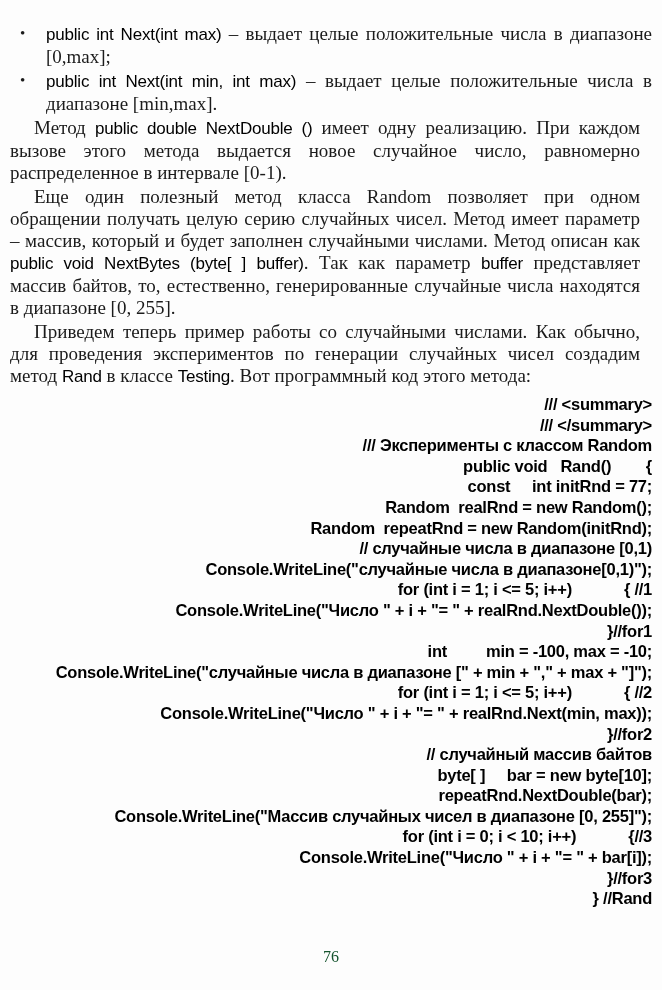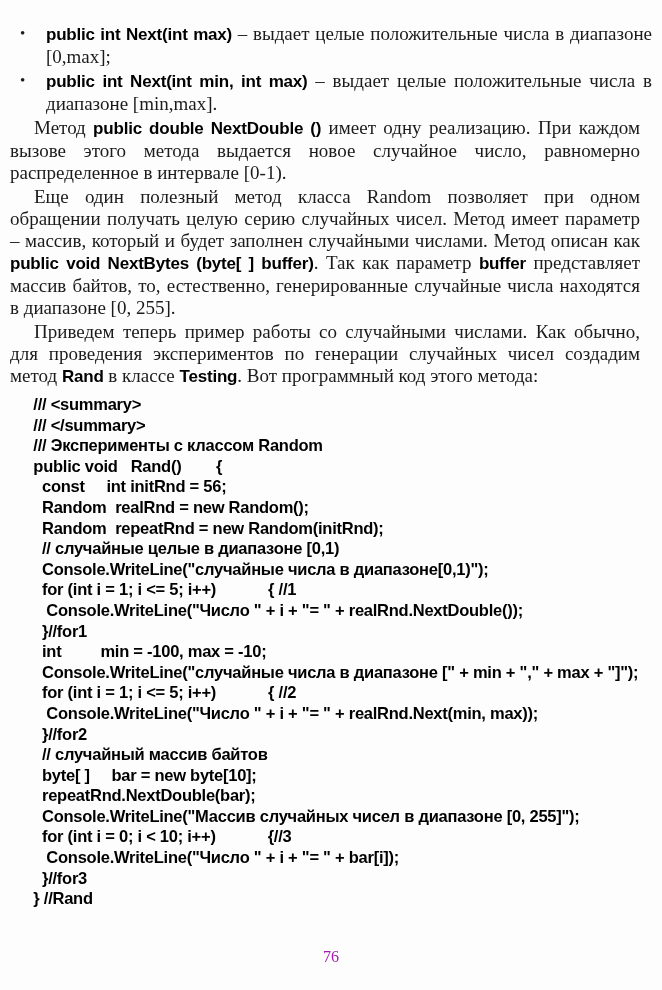--- a/index.html
+++ b/index.html
@@ -35,46 +35,47 @@
   .para {
     margin: 2px 12px 0 0;
     font-size: 19px;
     line-height: 22px;
     text-align: justify;
     text-indent: 24px;
   }
   
   .rb {
     font-family: "Liberation Sans", sans-serif;
-    font-weight: bold;
+    font-weight: normal;
     font-size: 17px;
     letter-spacing: -0.2px;
     color: #000;
   }
   .rn { }
   .code {
     margin: 6px 0 0 19px;
     color: #000;
+    text-align: right;
   }
   .code-line {
     font-family: "Liberation Sans", sans-serif;
     font-weight: bold;
     font-size: 16.5px;
     line-height: 20.6px;
     letter-spacing: -0.25px;
     white-space: pre;
   }
   .footer {
     position: absolute;
     bottom: 24px;
     left: 0;
     right: 0;
     text-align: center;
     font-size: 16px;
-    color: #a21caf;
+    color: #14532d;
   }
 </style>
 </head>
 <body>
 
 <div class="page">
 
   <div>
     <div class="bullet-item">
       <span class="bullet-marker">•</span>
@@ -88,24 +89,24 @@
 
   <p class="para"><span class="rn">Метод </span><span class="rb">public double NextDouble ()</span><span class="rn"> имеет одну реализацию. При каждом вызове этого метода выдается новое случайное число, равномерно распределенное в интервале [0-1).</span></p>
   <p class="para"><span class="rn">Еще один полезный метод класса Random позволяет при одном обращении получать целую серию случайных чисел. Метод имеет параметр – массив, который и будет заполнен случайными числами. Метод описан как </span><span class="rb">public void NextBytes (byte[ ] buffer)</span><span class="rn">. Так как параметр </span><span class="rb">buffer</span><span class="rn"> представляет массив байтов, то, естественно, генерированные случайные числа находятся в диапазоне [0, 255].</span></p>
   <p class="para"><span class="rn">Приведем теперь пример работы со случайными числами. Как обычно, для проведения экспериментов по генерации случайных чисел создадим метод </span><span class="rb">Rand</span><span class="rn"> в классе </span><span class="rb">Testing</span><span class="rn">. Вот программный код этого метода:</span></p>
 
   <div class="code">
       <div class="code-line"> /// &lt;summary&gt;</div>
       <div class="code-line"> /// &lt;/summary&gt;</div>
       <div class="code-line"> /// Эксперименты с классом Random</div>
       <div class="code-line"> public void   Rand()        {</div>
-      <div class="code-line">   const     int initRnd = 56;</div>
+      <div class="code-line">   const     int initRnd = 77;</div>
       <div class="code-line">   Random  realRnd = new Random();</div>
       <div class="code-line">   Random  repeatRnd = new Random(initRnd);</div>
-      <div class="code-line">   // случайные целые в диапазоне [0,1)</div>
+      <div class="code-line">   // случайные числа в диапазоне [0,1)</div>
       <div class="code-line">   Console.WriteLine("случайные числа в диапазоне[0,1)");</div>
       <div class="code-line">   for (int i = 1; i &lt;= 5; i++)            { //1</div>
       <div class="code-line">    Console.WriteLine("Число " + i + "= " + realRnd.NextDouble());</div>
       <div class="code-line">   }//for1</div>
       <div class="code-line">   int         min = -100, max = -10;</div>
       <div class="code-line">   Console.WriteLine("случайные числа в диапазоне [" + min + "," + max + "]");</div>
       <div class="code-line">   for (int i = 1; i &lt;= 5; i++)            { //2</div>
       <div class="code-line">    Console.WriteLine("Число " + i + "= " + realRnd.Next(min, max));</div>
       <div class="code-line">   }//for2</div>
       <div class="code-line">   // случайный массив байтов</div>

